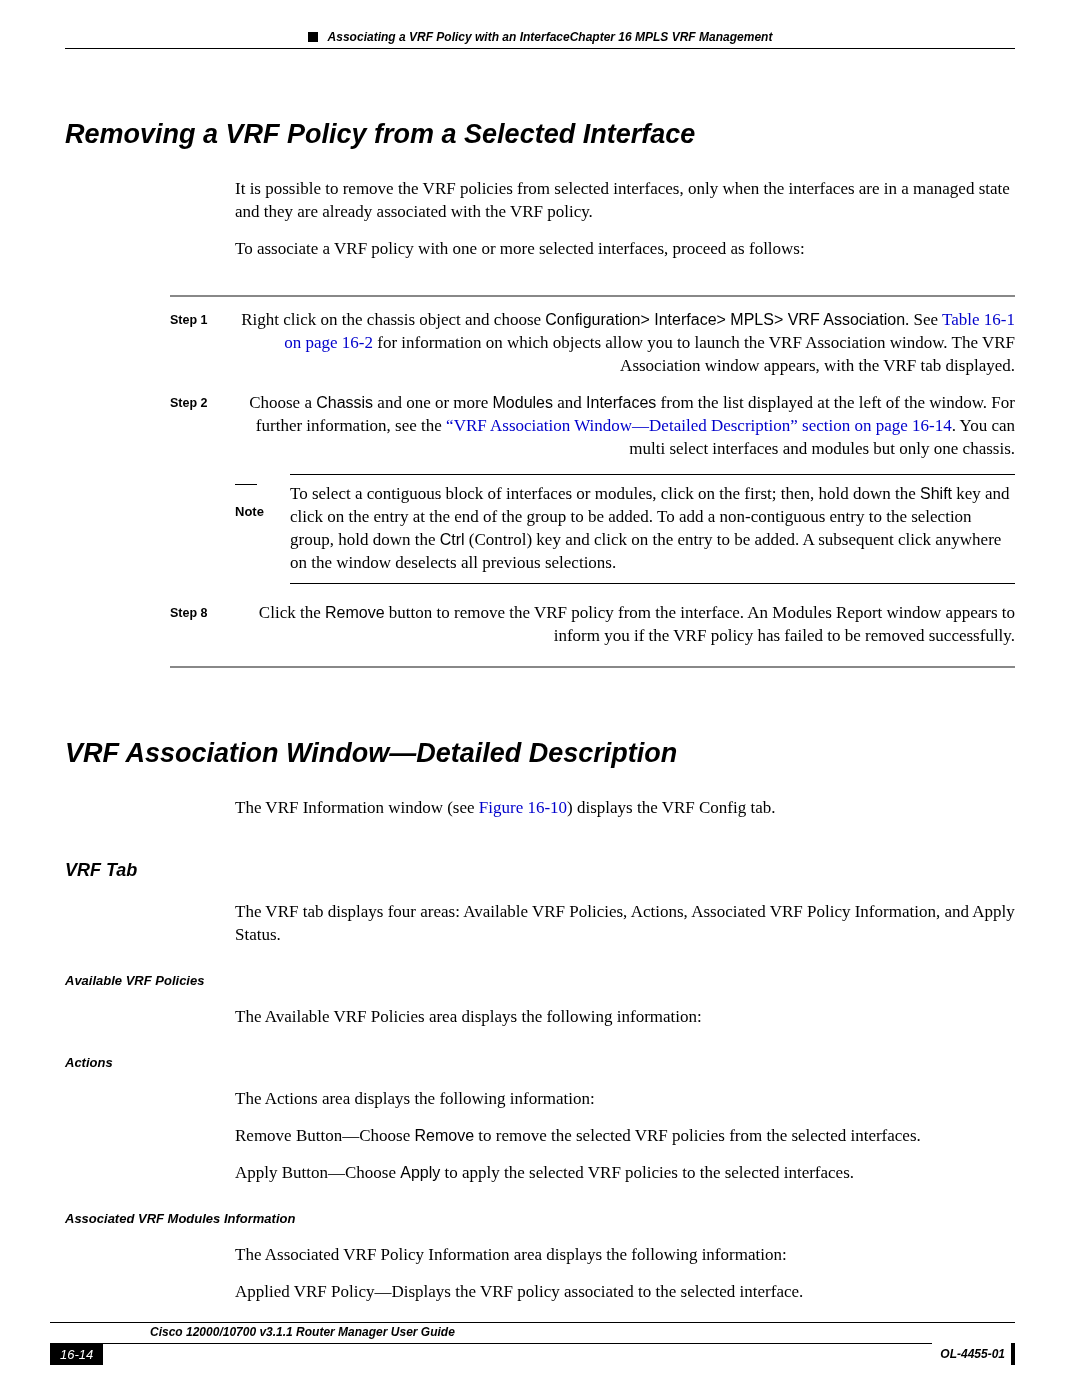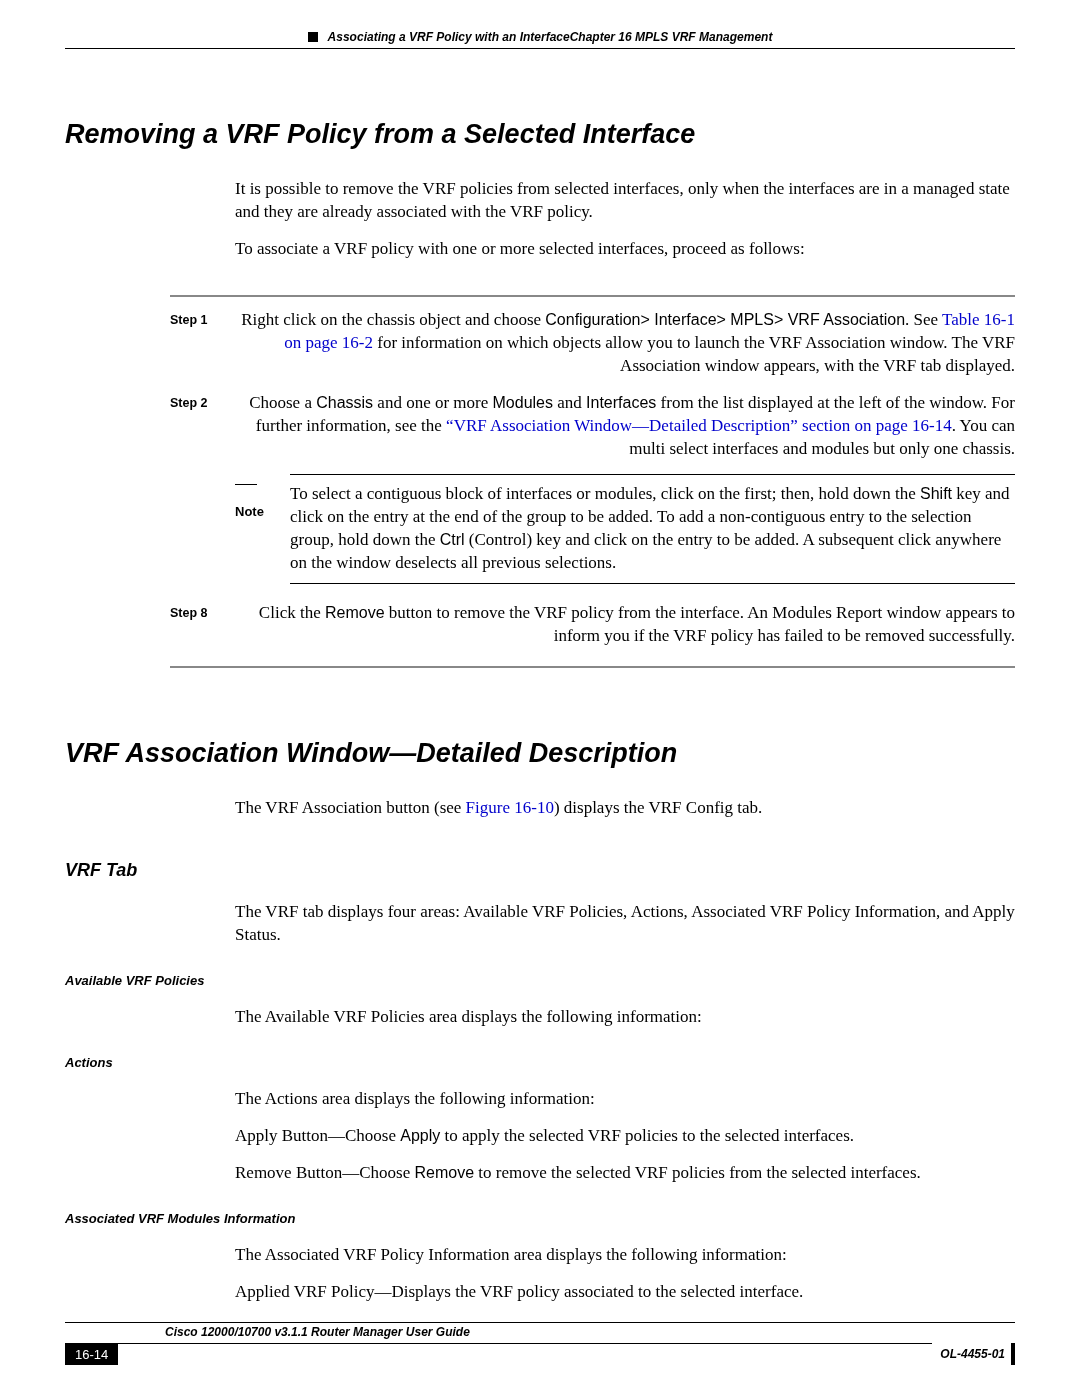--- a/index.html
+++ b/index.html
@@ -99,21 +99,21 @@
     font-weight: bold;
     padding-top: 10px;
   }
   .note-label-tick { width: 22px; border-top: 1px solid #000; margin-bottom: 18px; }
   .note-body { flex: 1; }
   .note-body-rule-top { border-top: 1px solid #000; margin-bottom: 8px; }
   .note-body-rule-bottom { border-top: 1px solid #000; margin-top: 8px; }
 
   .footer-wrap {
     position: absolute;
-    left: 65px;
+    left: 50px;
     right: 65px;
     bottom: 32px;
   }
   .footer-rule { border-top: 1px solid #000; margin-bottom: 2px; }
   .footer-title {
     font-family: Arial, Helvetica, sans-serif;
     font-weight: bold;
     font-style: italic;
     font-size: 12px;
     margin-left: 100px;
@@ -125,20 +125,21 @@
     height: 22px;
   }
   .page-num {
     background: #000;
     color: #fff;
     font-family: Arial, Helvetica, sans-serif;
     font-size: 13px;
     padding: 3px 10px;
     display: flex;
     align-items: center;
+    font-style: italic;
   }
   .footer-spacer { flex: 1; border-top: 1px solid #000; margin-top: 0; }
   .footer-right {
     font-family: Arial, Helvetica, sans-serif;
     font-weight: bold;
     font-style: italic;
     font-size: 12px;
     display: flex;
     align-items: center;
     padding-left: 8px;
@@ -197,42 +198,42 @@
   <div class="step-body">
     <span>Click the </span><span class="sans">Remove</span><span> button to remove the VRF policy from the interface. An Modules Report window appears to inform you if the VRF policy has failed to be removed successfully.</span>
   </div>
 </div>
 
 <div class="steps-rule" style="margin-bottom:0;"></div>
 
 <div class="h2">VRF Association Window—Detailed Description</div>
 <div class="body-block">
   <div class="para">
-    <span>The VRF Association button (see </span><span class="link">Figure 16-10</span><span>) displays the VRF Config tab.</span>
+    <span>The VRF Information window (see </span><span class="link">Figure 16-10</span><span>) displays the VRF Config tab.</span>
   </div>
 </div>
 
 <div class="h3">VRF Tab</div>
 <div class="body-block">
   <div class="para">The VRF tab displays four areas: Available VRF Policies, Actions, Associated VRF Policy Information, and Apply Status.</div>
 </div>
 
 <div class="h4">Available VRF Policies</div>
 <div class="body-block">
   <div class="para">The Available VRF Policies area displays the following information:</div>
 </div>
 
 <div class="h4">Actions</div>
 <div class="body-block">
   <div class="para">The Actions area displays the following information:</div>
   <div class="para">
+    <span>Remove Button—Choose </span><span class="sans">Remove</span><span> to remove the selected VRF policies from the selected interfaces.</span>
+  </div>
+  <div class="para">
     <span>Apply Button—Choose </span><span class="sans">Apply</span><span> to apply the selected VRF policies to the selected interfaces.</span>
-  </div>
-  <div class="para">
-    <span>Remove Button—Choose </span><span class="sans">Remove</span><span> to remove the selected VRF policies from the selected interfaces.</span>
   </div>
 </div>
 
 <div class="h4">Associated VRF Modules Information</div>
 <div class="body-block">
   <div class="para">The Associated VRF Policy Information area displays the following information:</div>
   <div class="para">Applied VRF Policy—Displays the VRF policy associated to the selected interface.</div>
 </div>
 
 <div class="footer-wrap">

